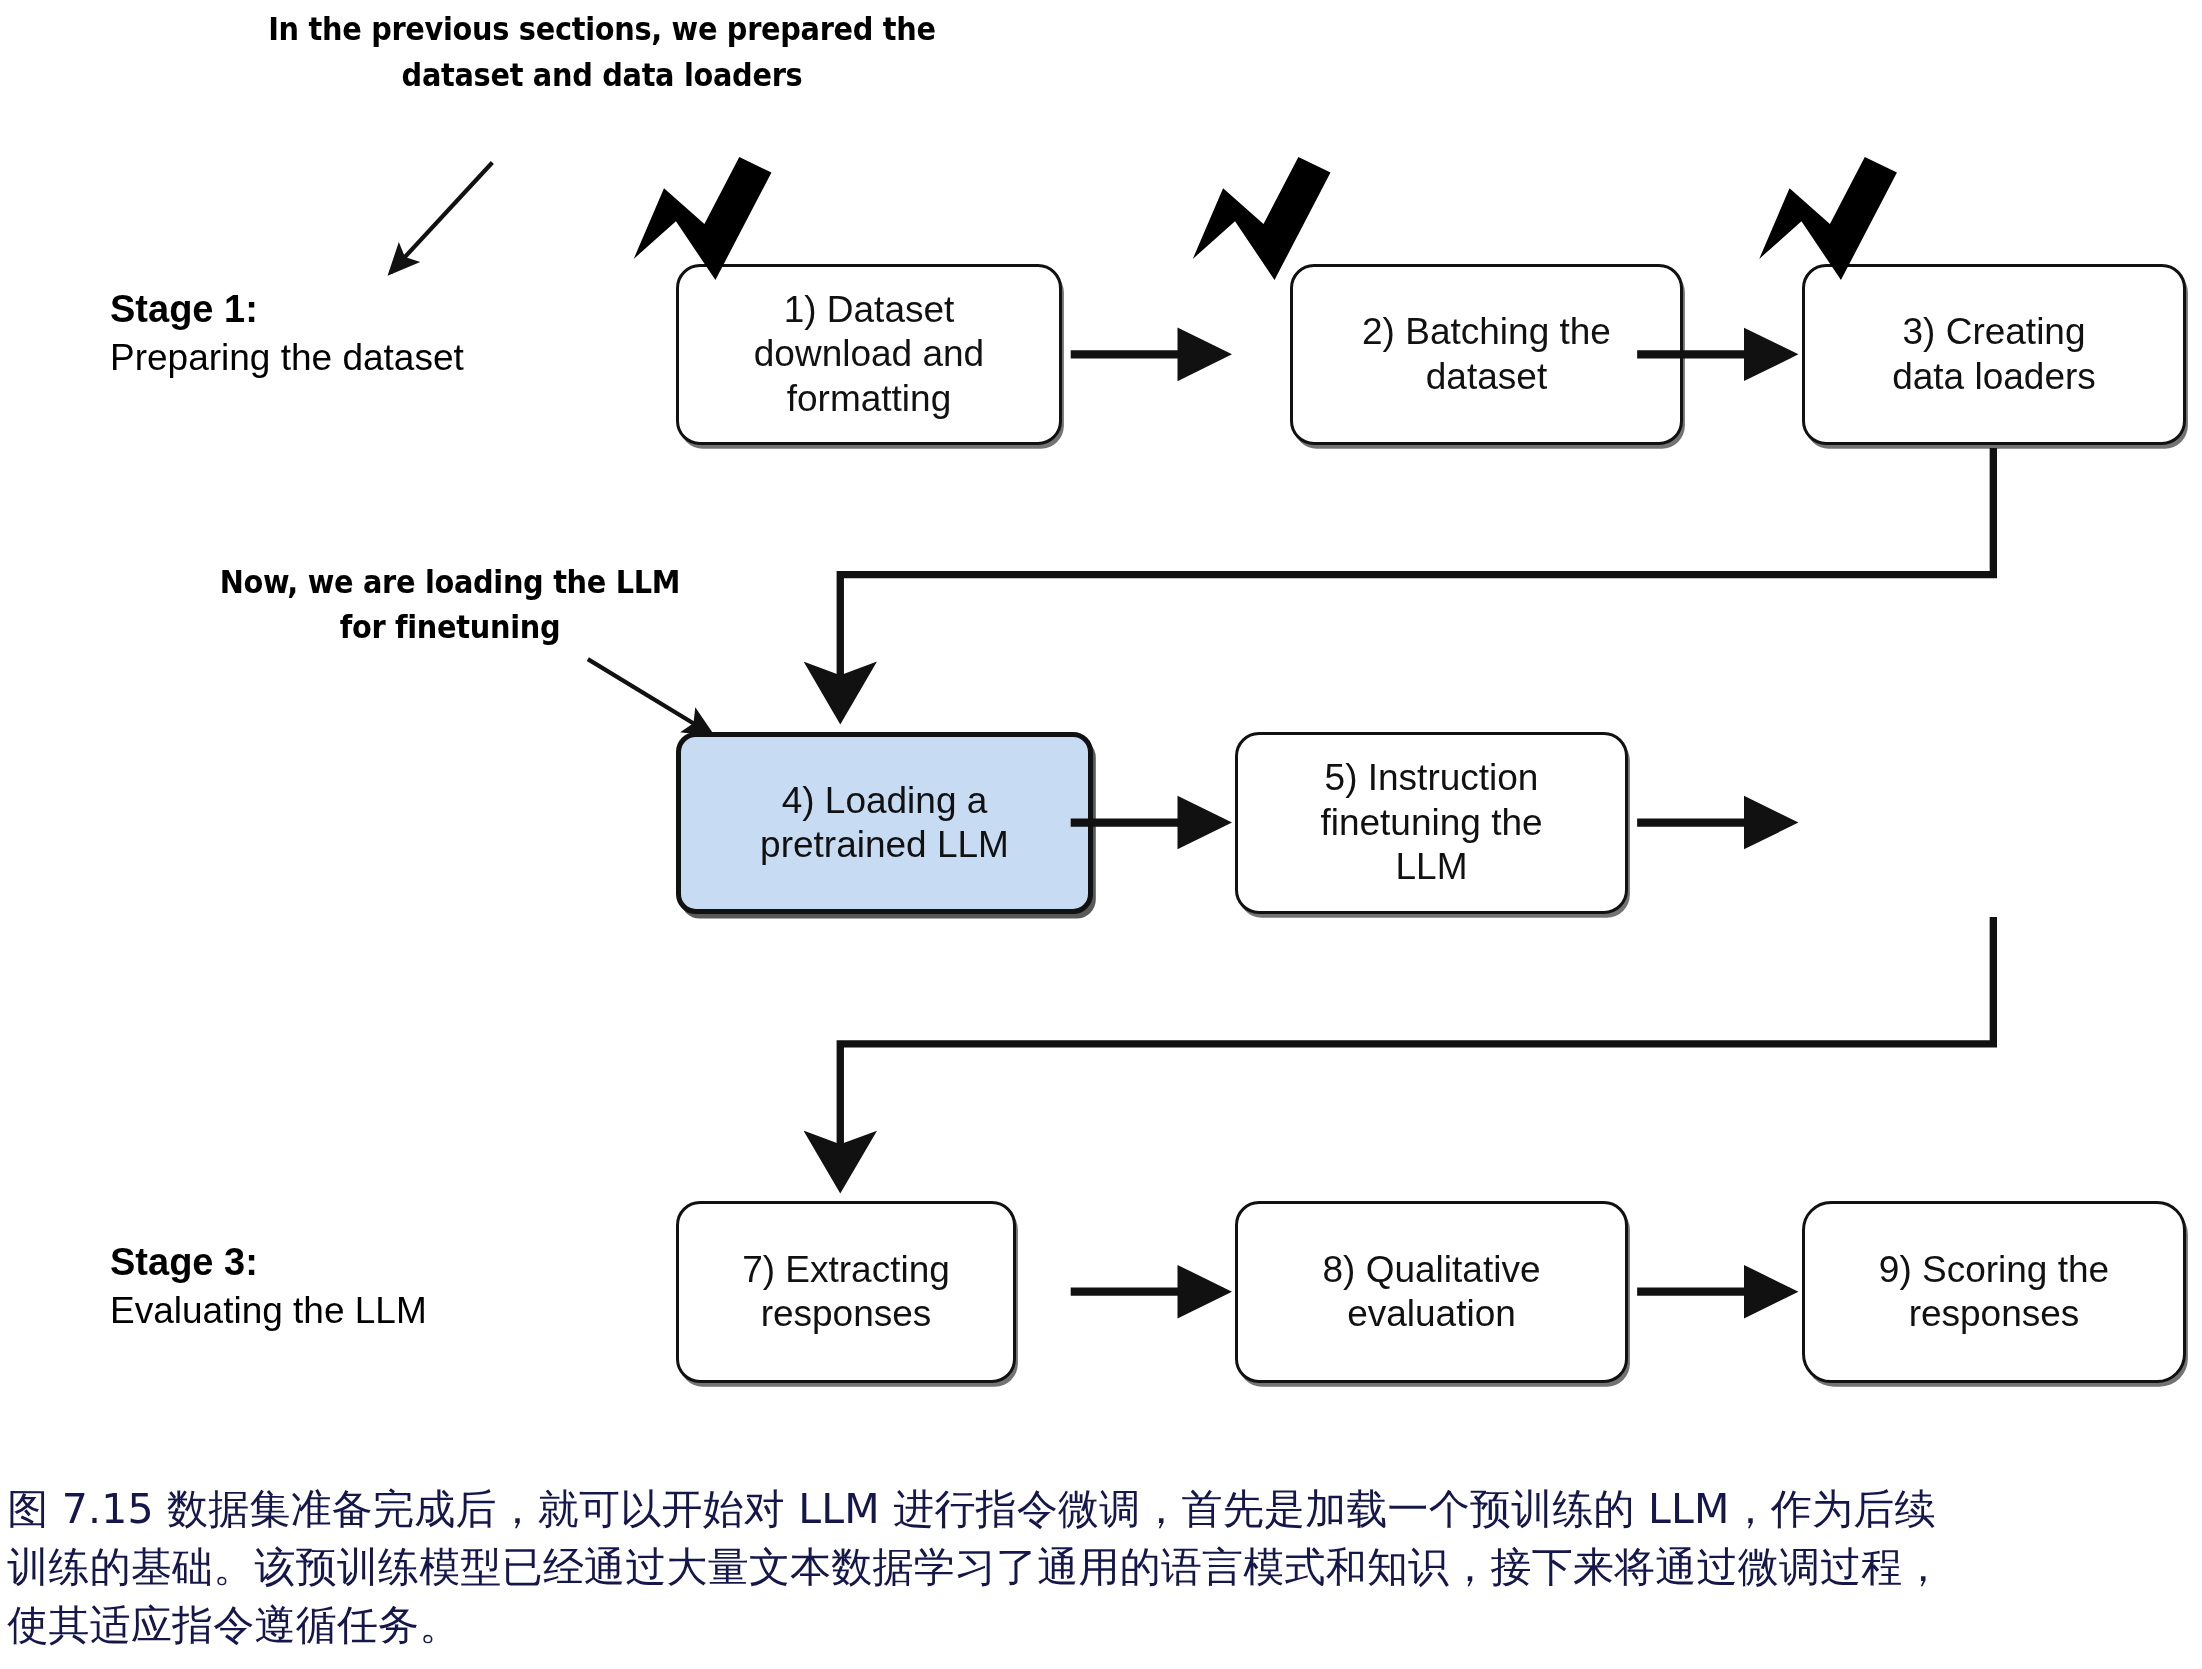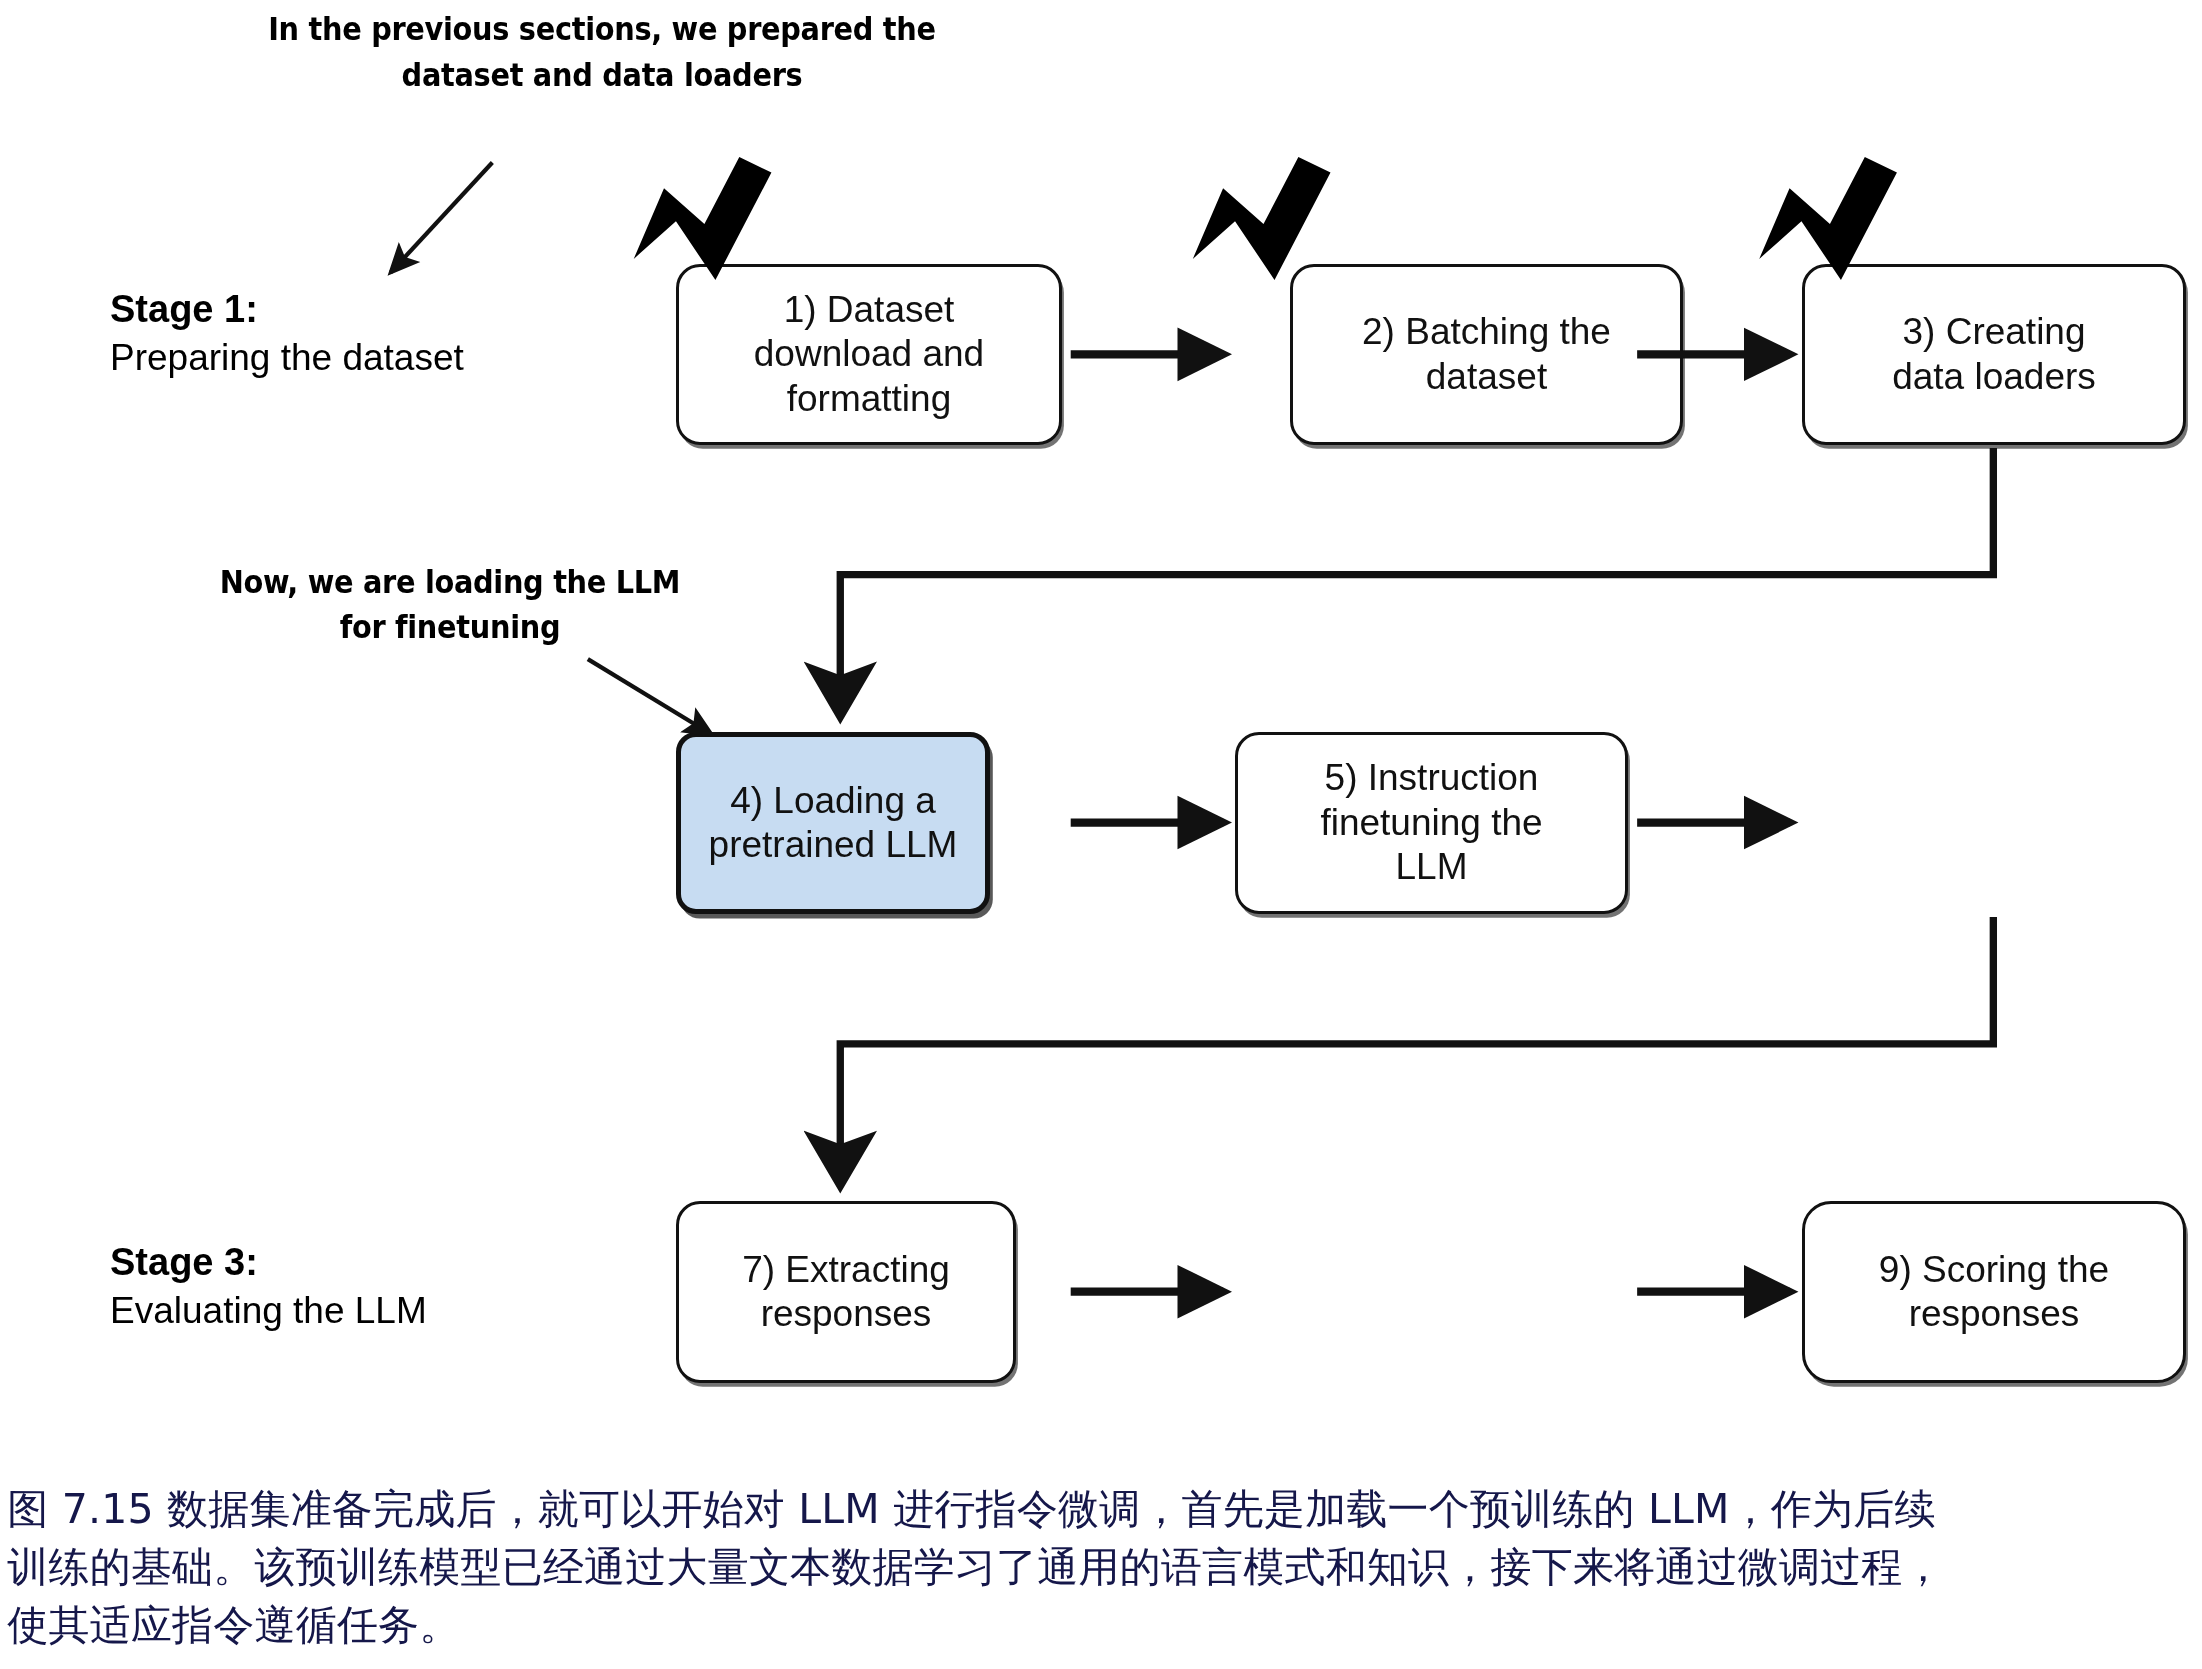--- a/index.html
+++ b/index.html
@@ -55,21 +55,21 @@
     border-radius:20px;
     box-shadow:3.7px 5.5px 0 -0.9px rgba(0,0,0,.65);
   }
   .node span{display:block;}
 
   
   #node-1{left:676px;top:264px;width:386px;height:181px;}
   #node-2{left:1290px;top:264px;width:393px;height:181px;}
   #node-3{left:1802px;top:264px;width:384px;height:181px;}
   
-  #node-4{left:676px;top:732px;width:314px;height:182px;}
+  #node-4{left:676px;top:732px;width:417px;height:182px;}
   #node-5{left:1235px;top:732px;width:393px;height:182px;}
   #node-6{left:1802px;top:732px;width:384px;height:182px;}
   
   #node-7{left:676px;top:1201px;width:340px;height:182px;}
   #node-8{left:1235px;top:1201px;width:393px;height:182px;}
   #node-9{left:1802px;top:1201px;width:384px;height:182px;border-radius:29px;}
 
   
   #overlay{position:absolute;left:0;top:0;width:2202px;height:1669px;pointer-events:none;}
 
@@ -124,20 +124,24 @@
   <div class="node" id="node-5">
     <span style="white-space: pre-line;">5) Instruction
 finetuning the
 LLM</span>
   </div>
 
   <div class="node" id="node-7">
     <span style="white-space: pre-line;">7) Extracting
 responses</span>
   </div>
+  <div class="node" id="node-8">
+    <span style="white-space: pre-line;">8) Qualitative
+evaluation</span>
+  </div>
   <div class="node" id="node-9">
     <span style="white-space: pre-line;">9) Scoring the
 responses</span>
   </div>
 
   <svg id="overlay" viewBox="0 0 2398 1818">
     <defs>
       <marker id="ah" viewBox="0 0 12 12" refX="9.2" refY="6" markerWidth="7.2" markerHeight="7.2" orient="auto-start-reverse">
         <path d="M0,0.6 L11,6 L0,11.4 z" fill="#111111"></path>
       </marker>

